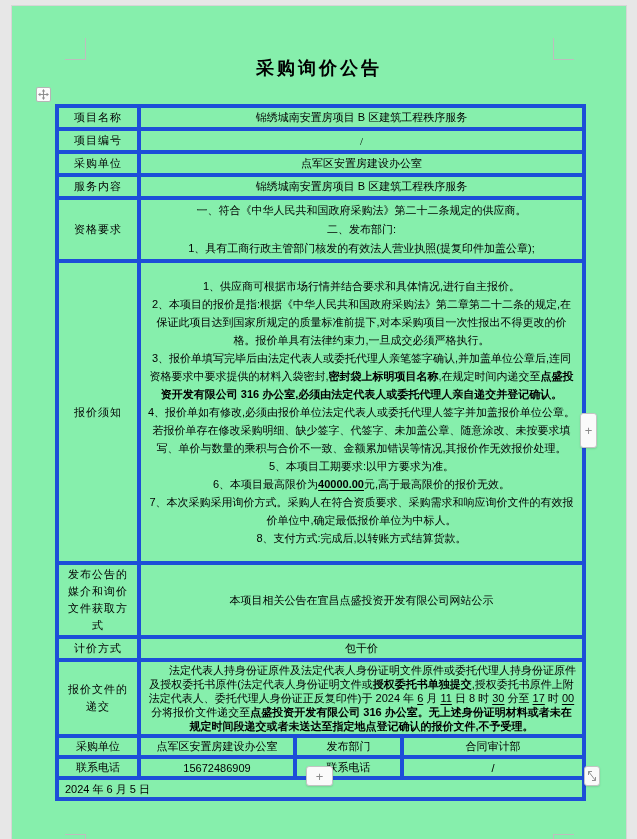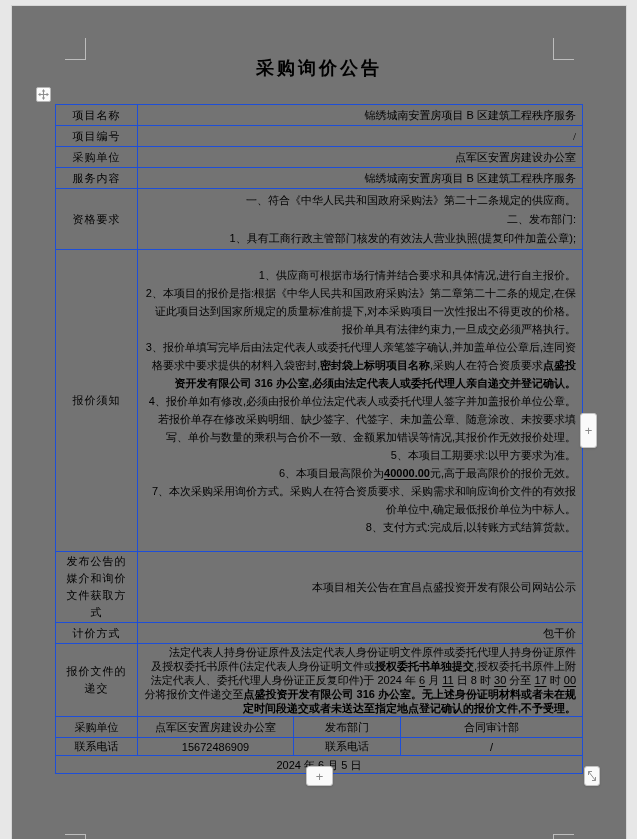--- a/index.html
+++ b/index.html
@@ -5,21 +5,21 @@
   html,body{margin:0;padding:0;}
   body{
     width:637px;height:839px;
     background:#e7e7e7;
     font-family:"Liberation Sans","DejaVu Sans",sans-serif;
     position:relative;overflow:hidden;
     color:#000;
   }
   .page{
     position:absolute;left:12px;top:6px;width:614px;height:834px;
-    background:#737373;
+    background:#86efac;
     box-shadow:0 0 0 1px #d6d6d6;
   }
   
   .crop{position:absolute;background:#bdbdbd;}
   
   .doc-title{
     position:absolute;top:50px;left:0;width:100%;
     text-align:center;font-size:18px;font-weight:bold;
     letter-spacing:3px;
   }
@@ -30,37 +30,37 @@
     display:flex;align-items:center;justify-content:center;
     box-sizing:border-box;cursor:move;
   }
   
   table.doc{
     position:absolute;left:43px;top:98px;
     border-collapse:collapse;table-layout:fixed;
     width:527px;font-size:11px;
   }
   table.doc td{
-    border:1px solid #1d4ed8;
+    border:4px solid #1d4ed8;
     padding:1px 6px;
     overflow:hidden;
     vertical-align:middle;
     word-break:break-all;
   }
   td.lbl{text-align:center;letter-spacing:1px;line-height:17px;padding:1px 3px;}
-  td.val{text-align:right;}
+  td.val{text-align:center;}
   td.ctr{text-align:center;}
   td.paras{padding:4px 6px;}
   .para{line-height:18px;}
   td.sub .para{line-height:14px;}
   td.qual .para{line-height:19px;}
   .para.indent{text-indent:2em;}
   .b{font-weight:bold;}
   .u{text-decoration:underline;text-underline-offset:2px;}
-  td.date-cell{text-align:center;border-top:1px solid #000;padding-right:6px;height:15px;line-height:14px;}
+  td.date-cell{text-align:left;border-top:1px solid #000;padding-right:6px;height:15px;line-height:14px;}
   
   .ctl-btn{
     position:absolute;box-sizing:border-box;
     background:#fafafa;border:1px solid #c3c3c3;border-radius:3px;
     color:#8a8a8a;display:flex;align-items:center;justify-content:center;
     font-size:13px;line-height:1;box-shadow:0 1px 2px rgba(0,0,0,0.12);
     cursor:pointer;
   }
   .add-col{left:568px;top:407px;width:17px;height:35px;}
   .add-row{left:294px;top:760px;width:27px;height:20px;}
@@ -128,21 +128,21 @@
             <div class="para"><span>二、发布部门:</span></div>
             <div class="para"><span>1、具有工商行政主管部门核发的有效法人营业执照(提复印件加盖公章);</span></div>
           </td>
     </tr>
 
     <tr style="height:302px;">
       <td class="lbl">报价须知</td>
       <td class="val paras" colspan="3">
             <div class="para"><span>1、供应商可根据市场行情并结合要求和具体情况,进行自主报价。</span></div>
             <div class="para"><span>2、本项目的报价是指:根据《中华人民共和国政府采购法》第二章第二十二条的规定,在保证此项目达到国家所规定的质量标准前提下,对本采购项目一次性报出不得更改的价格。报价单具有法律约束力,一旦成交必须严格执行。</span></div>
-            <div class="para"><span>3、报价单填写完毕后由法定代表人或委托代理人亲笔签字确认,并加盖单位公章后,连同资格要求中要求提供的材料入袋密封,</span><span class="b">密封袋上标明项目名称</span><span>,采购人在符合资质要求</span><span class="b">点盛投资开发有限公司 316 办公室,必须由法定代表人或委托代理人亲自递交并登记确认。</span></div>
+            <div class="para"><span>3、报价单填写完毕后由法定代表人或委托代理人亲笔签字确认,并加盖单位公章后,连同资格要求中要求提供的材料入袋密封,</span><span class="b">密封袋上标明项目名称</span><span>,在规定时间内递交至</span><span class="b">点盛投资开发有限公司 316 办公室,必须由法定代表人或委托代理人亲自递交并登记确认。</span></div>
             <div class="para"><span>4、报价单如有修改,必须由报价单位法定代表人或委托代理人签字并加盖报价单位公章。若报价单存在修改采购明细、缺少签字、代签字、未加盖公章、随意涂改、未按要求填写、单价与数量的乘积与合价不一致、金额累加错误等情况,其报价作无效报价处理。</span></div>
             <div class="para"><span>5、本项目工期要求:以甲方要求为准。</span></div>
             <div class="para"><span>6、本项目最高限价为</span><span class="b u">40000.00</span><span>元,高于最高限价的报价无效。</span></div>
             <div class="para"><span>7、本次采购采用询价方式。采购人在符合资质要求、采购需求和响应询价文件的有效报价单位中,确定最低报价单位为中标人。</span></div>
             <div class="para"><span>8、支付方式:完成后,以转账方式结算货款。</span></div>
           </td>
     </tr>
 
     <tr style="height:52px;">
       <td class="lbl">发布公告的媒介和询价文件获取方式</td>

